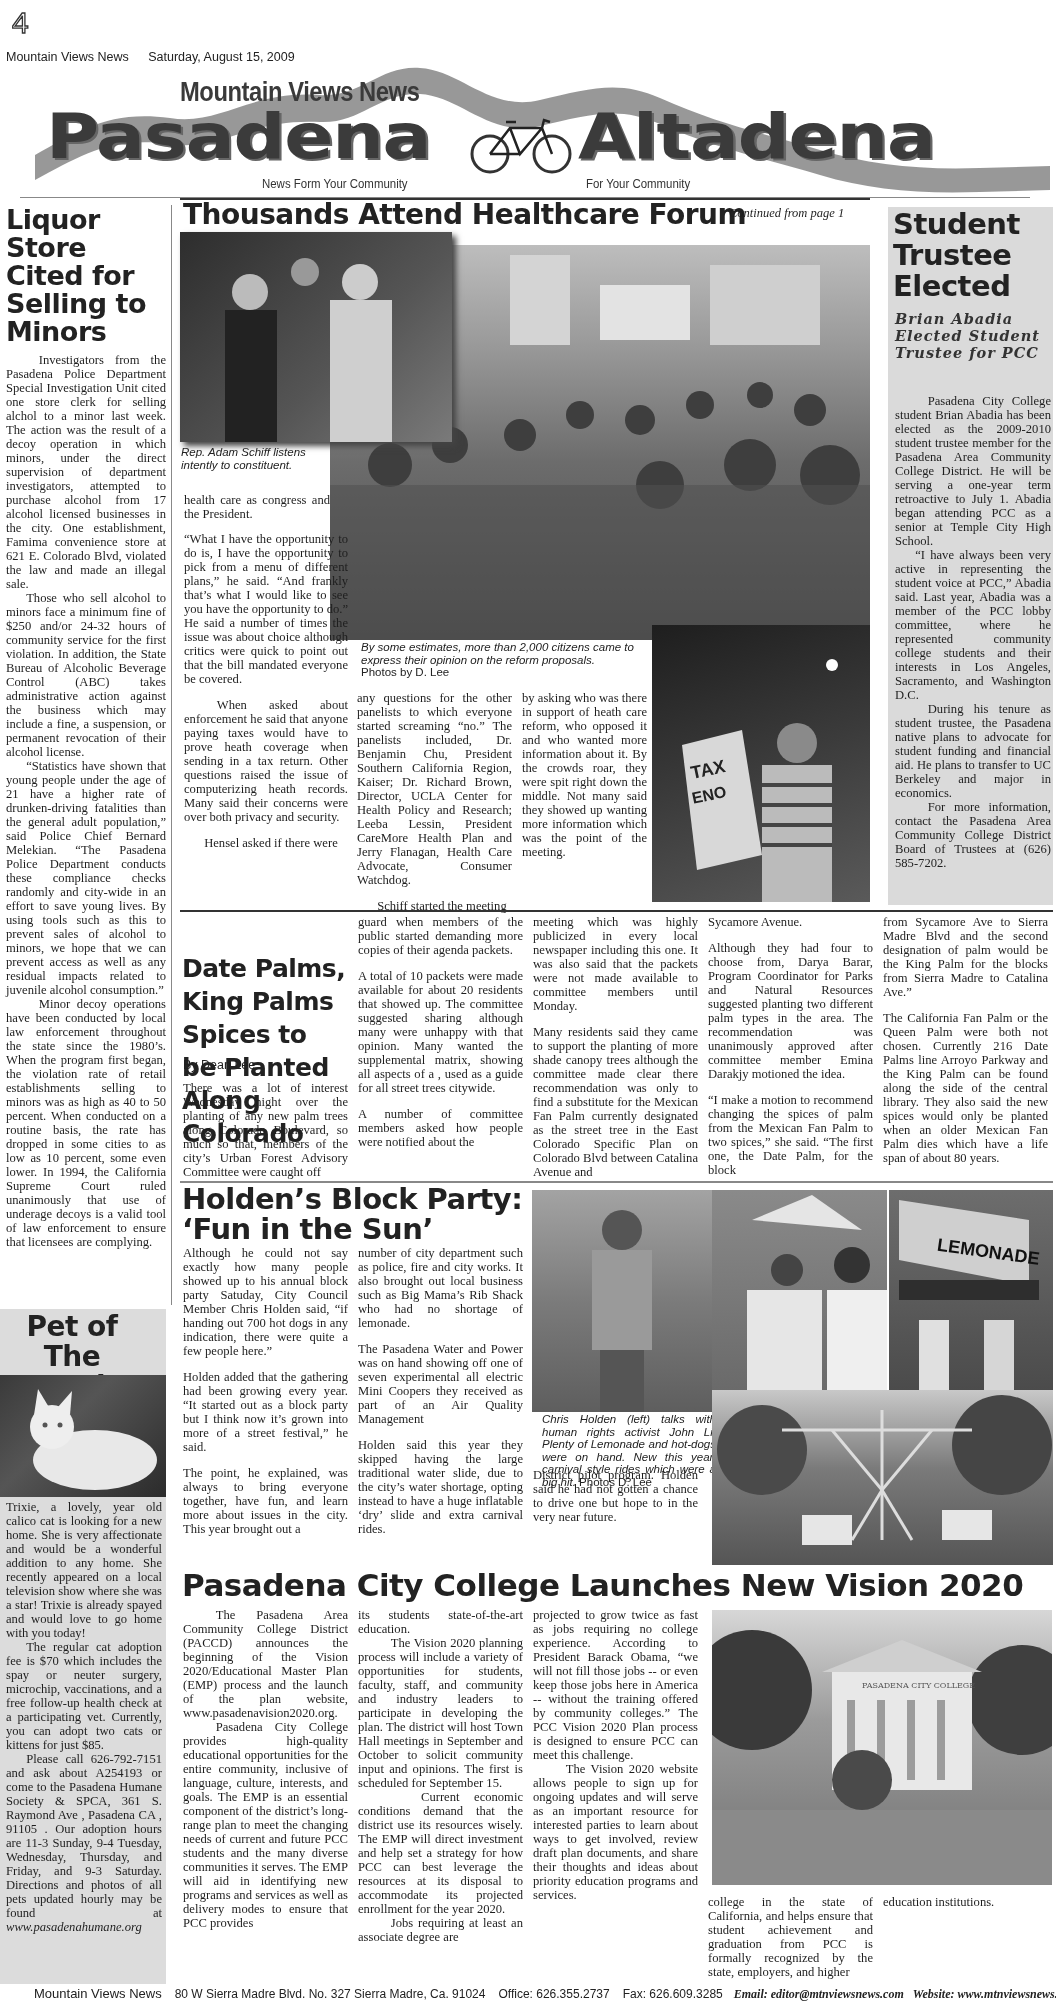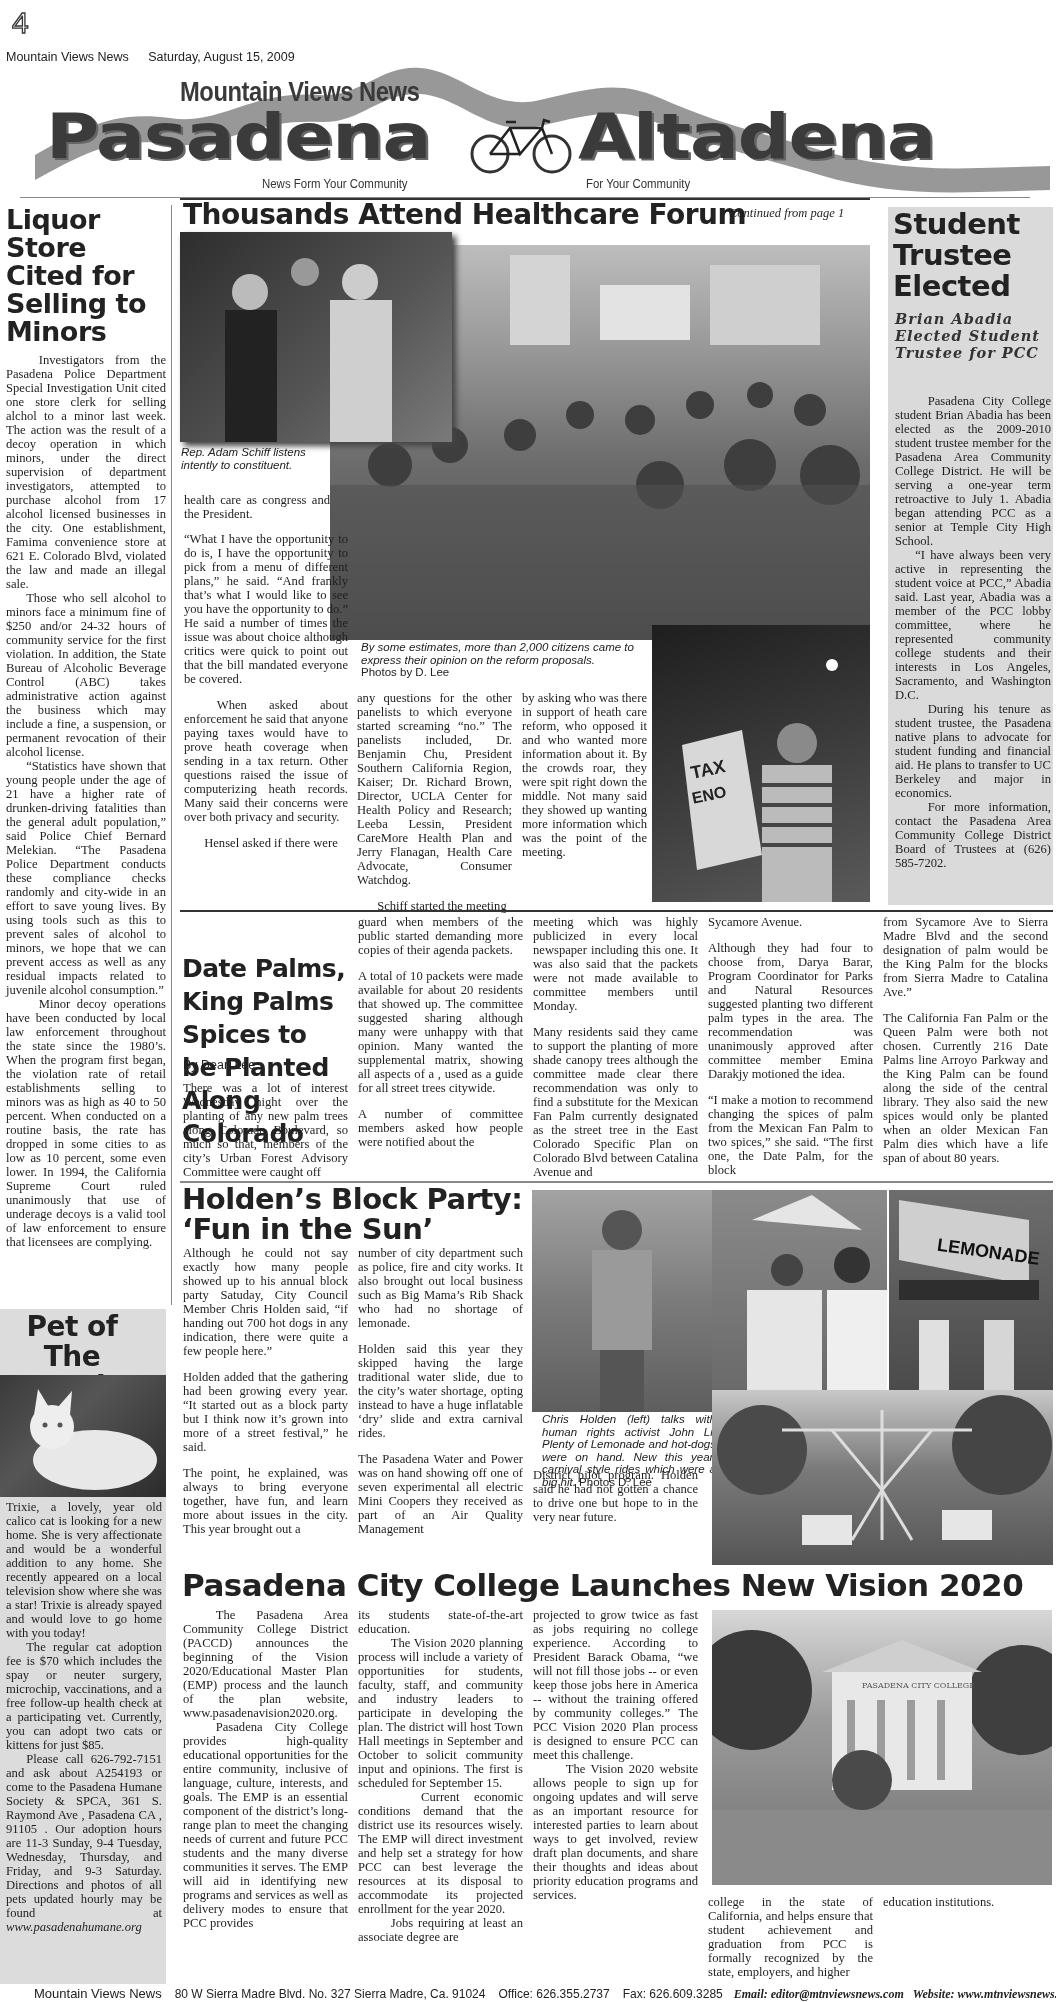--- a/index.html
+++ b/index.html
@@ -207,22 +207,22 @@
   <div>Holden’s Block Party:</div>
   <div>‘Fun in the Sun’</div>
 </div>
 <div class="abs body-text" style="left:183px; top:1246px; width:165px;">
   <p>Although he could not say exactly how many people showed up to his annual block party Satuday, City Council Member Chris Holden said, “if handing out 700 hot dogs in any indication, there were quite a few people here.”</p>
   <p class="gap">Holden added that the gathering had been growing every year. “It started out as a block party but I think now it’s grown into more of a street festival,” he said.</p>
   <p class="gap">The point, he explained, was always to bring everyone together, have fun, and learn more about issues in the city. This year brought out a</p>
 </div>
 <div class="abs body-text" style="left:358px; top:1246px; width:165px;">
   <p>number of city department such as police, fire and city works. It also brought out local business such as Big Mama’s Rib Shack who had no shortage of lemonade.</p>
+  <p class="gap">The Pasadena Water and Power was on hand showing off one of seven experimental all electric Mini Coopers they received as part of an Air Quality Management</p>
   <p class="gap">Holden said this year they skipped having the large traditional water slide, due to the city’s water shortage, opting instead to have a huge inflatable ‘dry’ slide and extra carnival rides.</p>
-  <p class="gap">The Pasadena Water and Power was on hand showing off one of seven experimental all electric Mini Coopers they received as part of an Air Quality Management</p>
 </div>
 
 <div class="abs photo" style="left:532px; top:1190px; width:182px; height:222px; background:linear-gradient(180deg,#a3a3a3 0%,#7b7b7b 50%,#5e5e5e 100%);">
   <svg width="182" height="222" viewBox="0 0 182 222">
     <circle cx="90" cy="40" r="20" fill="#555"></circle>
     <rect x="60" y="60" width="60" height="100" fill="#9a9a9a"></rect>
     <rect x="68" y="160" width="44" height="62" fill="#555"></rect>
   </svg>
 </div>
 <div class="abs photo" style="left:712px; top:1190px; width:175px; height:200px; background:linear-gradient(180deg,#8a8a8a 0%,#6a6a6a 100%);">

